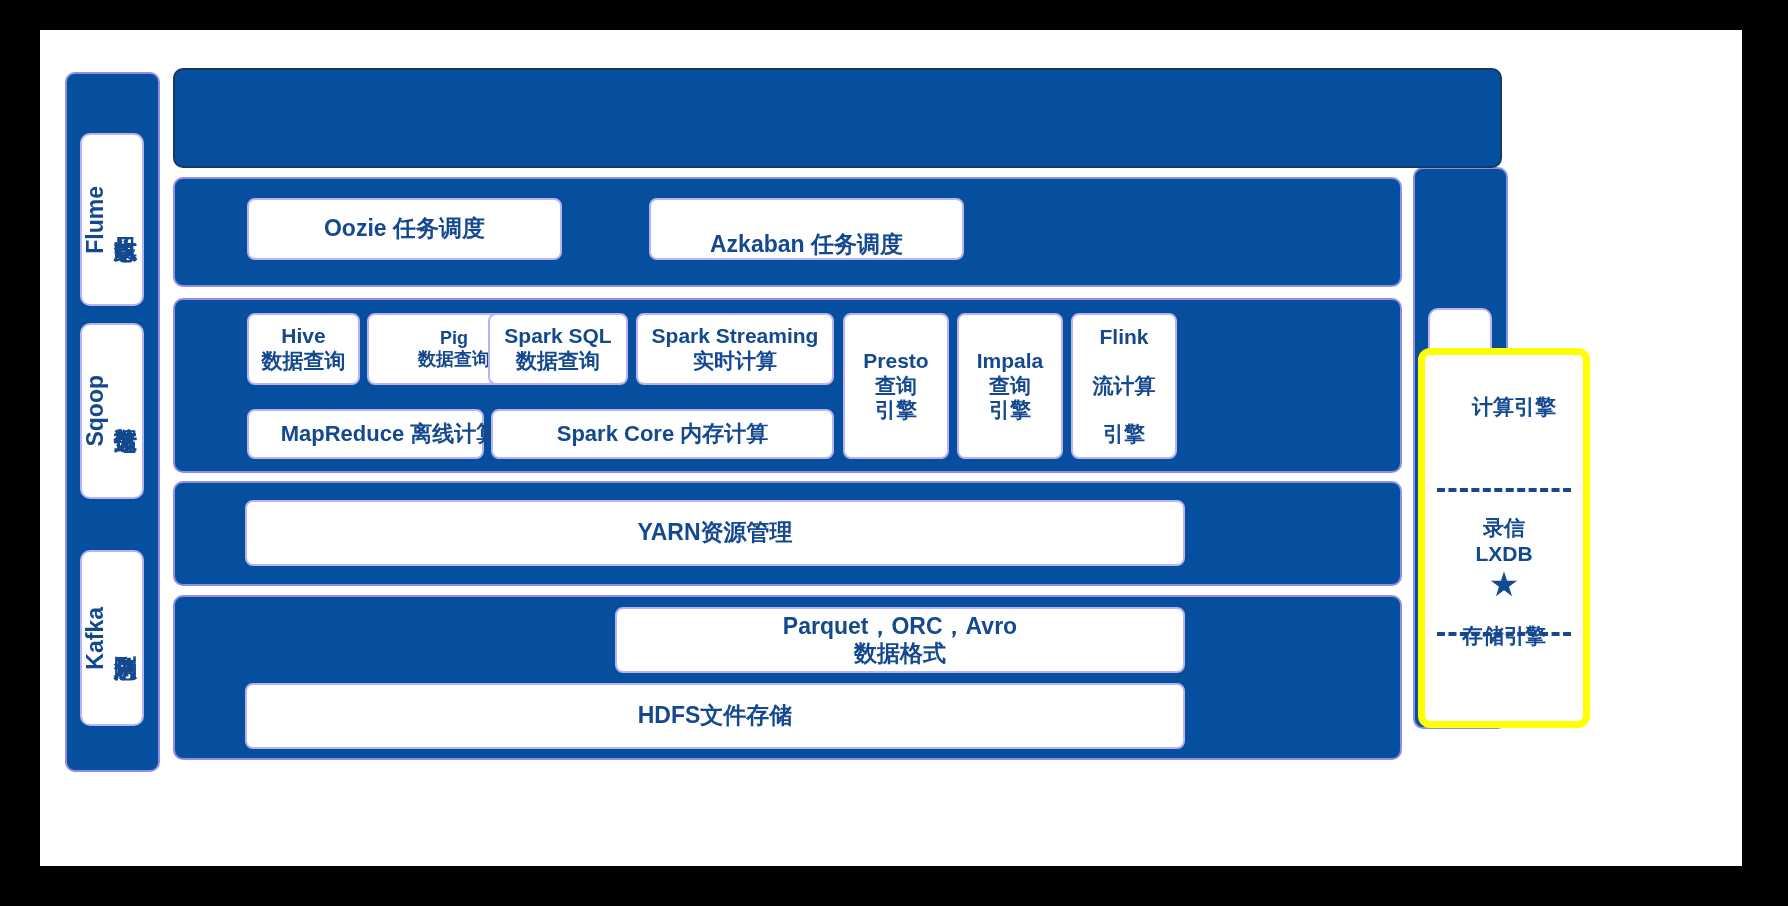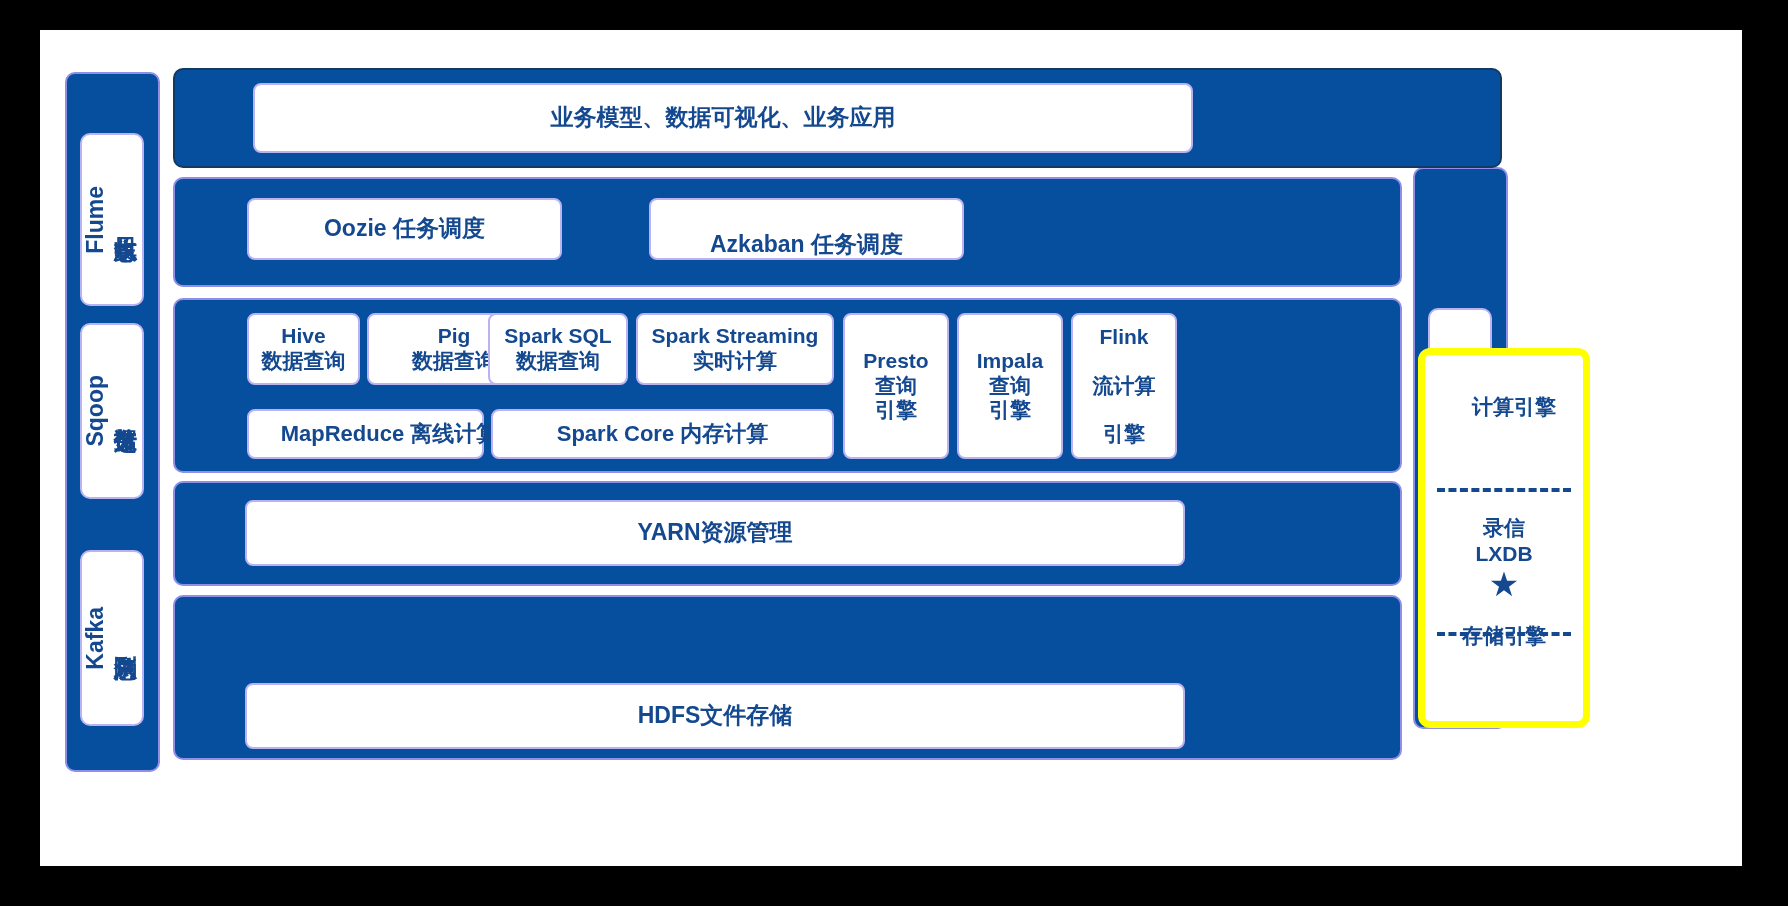--- a/index.html
+++ b/index.html
@@ -159,41 +159,38 @@
   <div class="panel" id="right-rail" style="left:1373px; top:137px; width:95px; height:562px;">
   </div>
 
   <div class="vcard" style="left:1388px; top:278px; width:64px; height:290px; font-size:23px;">
     <span class="vtext cn">数据平台配置和调度</span>
     <span class="vtext latin">Zookeeper</span>
   </div>
 
   <div class="panel dark-edge" style="left:133px; top:38px; width:1329px; height:100px;">
   </div>
-  <div class="card" style="left:213px; top:53px; width:940px; height:70px; font-size:23px;">
-    <span class="ln">业务模型、数据可视化、业务应用</span>
-  </div>
 
   <div class="panel" style="left:133px; top:147px; width:1229px; height:110px;">
   </div>
   <div class="card" style="left:207px; top:168px; width:315px; height:62px; font-size:23px;">
     <span class="ln">Oozie 任务调度</span>
   </div>
   <div class="card" style="left:609px; top:168px; width:315px; height:62px; font-size:23px;justify-content:flex-end;">
     <span class="ln">Azkaban 任务调度</span>
   </div>
 
   <div class="panel" style="left:133px; top:268px; width:1229px; height:175px;">
   </div>
 
   <div class="card" style="left:207px; top:283px; width:113px; height:72px; font-size:21px;">
     <span class="ln">Hive</span>
     <span class="ln">数据查询</span>
   </div>
-  <div class="card" style="left:327px; top:283px; width:135px; height:72px; font-size:21px;padding-left:39px;">
+  <div class="card" style="left:327px; top:283px; width:135px; height:72px; font-size:18px;padding-left:39px;">
     <span class="ln">Pig</span>
     <span class="ln">数据查询</span>
   </div>
   <div class="card" style="left:448px; top:283px; width:140px; height:72px; font-size:21px;">
     <span class="ln">Spark SQL</span>
     <span class="ln">数据查询</span>
   </div>
   <div class="card" style="left:596px; top:283px; width:198px; height:72px; font-size:21px;">
     <span class="ln">Spark Streaming</span>
     <span class="ln">实时计算</span>
@@ -222,20 +219,24 @@
     <span class="ln">引擎</span>
   </div>
 
   <div class="panel" style="left:133px; top:451px; width:1229px; height:105px;">
   </div>
   <div class="card" style="left:205px; top:470px; width:940px; height:66px; font-size:23px;">
     <span class="ln">YARN资源管理</span>
   </div>
 
   <div class="panel" style="left:133px; top:565px; width:1229px; height:165px;">
+  </div>
+  <div class="card" style="left:575px; top:577px; width:570px; height:66px; font-size:23px;">
+    <span class="ln">Parquet，ORC，Avro</span>
+    <span class="ln">数据格式</span>
   </div>
   <div class="card" style="left:205px; top:653px; width:940px; height:66px; font-size:23px;">
     <span class="ln">HDFS文件存储</span>
   </div>
 
   <div id="lxdb-highlight">
     <div id="lxdb-inner">
       <div class="lxdb-top">计算引擎</div>
       <div class="lxdb-dash1"></div>
       <div class="lxdb-mid">

